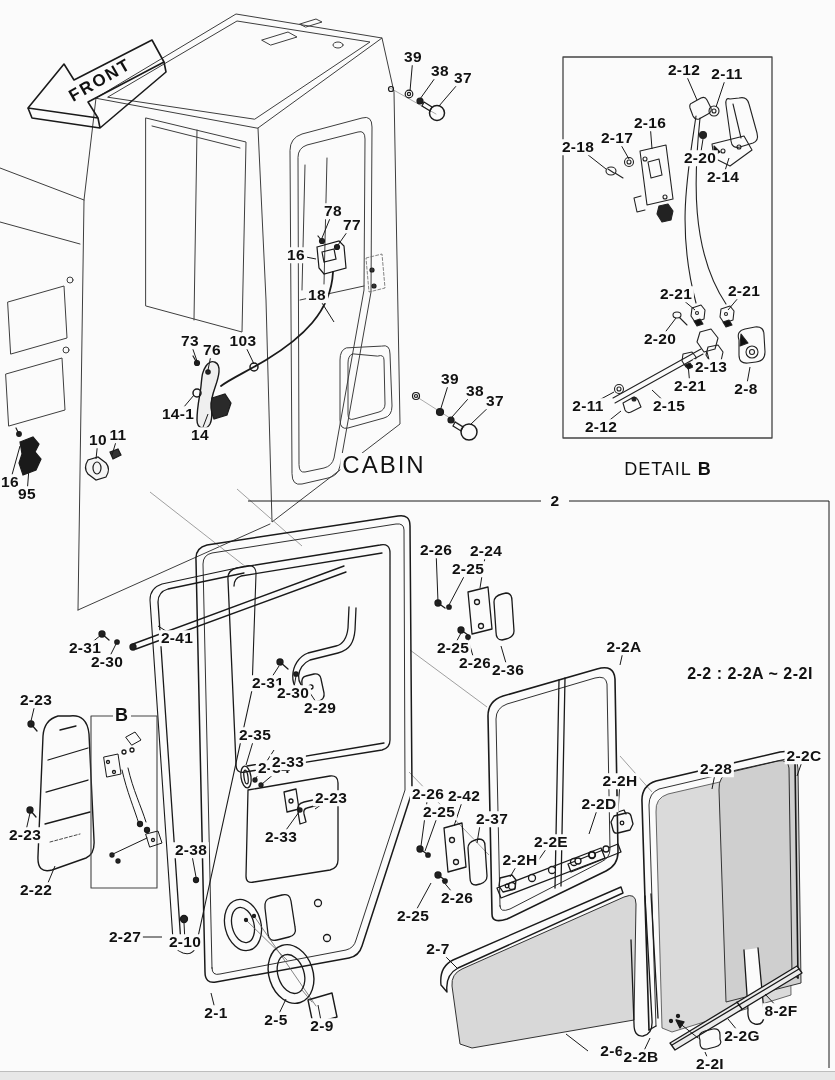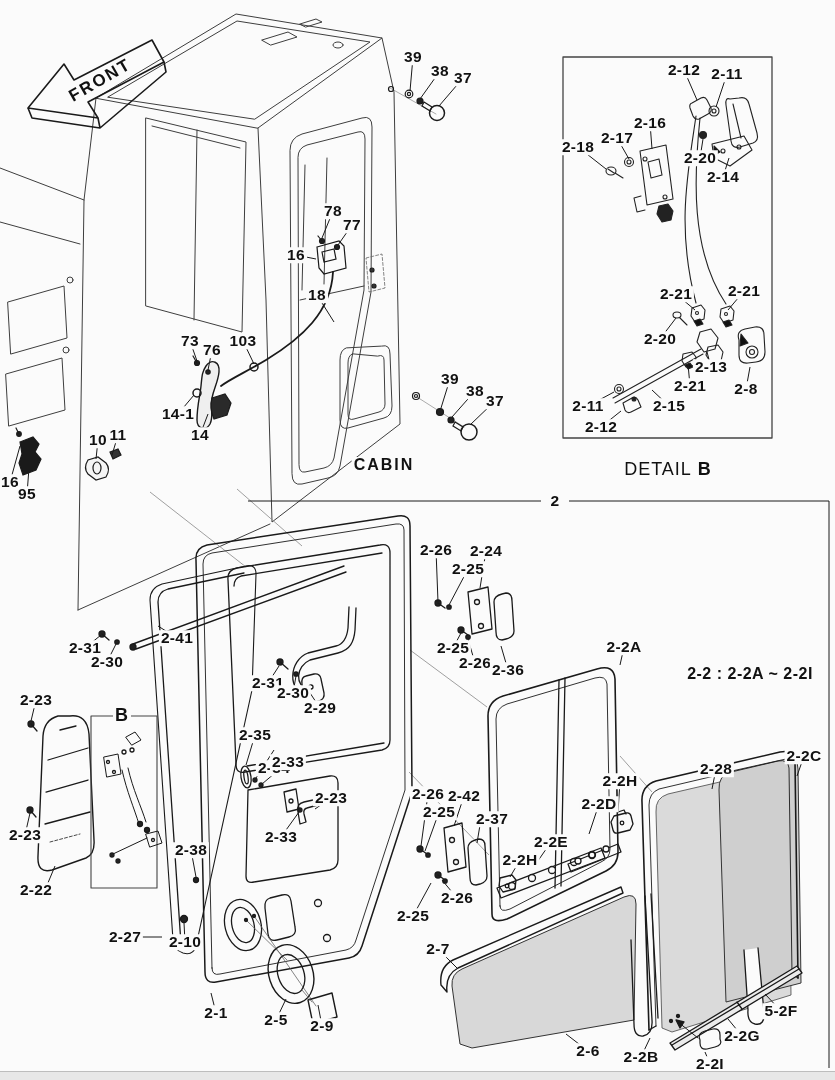--- a/index.html
+++ b/index.html
@@ -3,21 +3,21 @@
 <meta charset="utf-8">
 <style>
   html,body{margin:0;padding:0;background:#fbfbfb;}
   .stage{position:relative;width:835px;height:1080px;background:#fbfbfb;overflow:hidden;
          font-family:"Liberation Sans",sans-serif;}
   svg{position:absolute;left:0;top:0;}
   #labels{position:absolute;left:0;top:0;width:835px;height:1080px;}
   .lbl{position:absolute;transform:translate(-50%,-50%);white-space:nowrap;
        font:700 15.5px "Liberation Sans",sans-serif;color:#111;background:#fbfbfb;
        padding:0 2px;letter-spacing:.3px;line-height:1;}
-  .caption{font-weight:700;font-size:16px;letter-spacing:2px;}
+  .caption{font-weight:400;font-size:24px;letter-spacing:2px;}
   .caption2{font-weight:400;font-size:18px;letter-spacing:1px;}
   .capbold{font-weight:700;}
   .note{font-weight:700;font-size:16px;letter-spacing:.5px;background:transparent;}
   .front{transform:translate(-50%,-50%) rotate(-30deg);font-size:17px;letter-spacing:2px;background:transparent;}
   .leader{stroke:#1a1a1a;stroke-width:1;}
   .pageedge{position:absolute;left:0;bottom:0;width:835px;height:8px;background:#e7e7e7;border-top:1px solid #bdbdbd;}
 </style>
 </head>
 <body>
 
@@ -429,25 +429,25 @@
       <div class="lbl" style="left: 281px; top: 837px;">2-33</div>
       <div class="lbl" style="left: 25px; top: 835px;">2-23</div>
       <div class="lbl" style="left: 36px; top: 890px;">2-22</div>
       <div class="lbl" style="left: 191px; top: 850px;">2-38</div>
       <div class="lbl" style="left: 125px; top: 937px; text-align: right;">2-27</div>
       <div class="lbl" style="left: 185px; top: 942px;">2-10</div>
       <div class="lbl" style="left: 216px; top: 1013px;">2-1</div>
       <div class="lbl" style="left: 276px; top: 1020px;">2-5</div>
       <div class="lbl" style="left: 322px; top: 1026px;">2-9</div>
       <div class="lbl" style="left: 438px; top: 949px;">2-7</div>
-      <div class="lbl" style="left: 588px; top: 1051px;">2-6</div>
+      <div class="lbl" style="left: 612px; top: 1051px;">2-6</div>
       <div class="lbl" style="left: 641px; top: 1057px;">2-2B</div>
       <div class="lbl" style="left: 710px; top: 1064px;">2-2I</div>
       <div class="lbl" style="left: 742px; top: 1036px;">2-2G</div>
-      <div class="lbl" style="left: 781px; top: 1011px;">5-2F</div>
+      <div class="lbl" style="left: 781px; top: 1011px;">8-2F</div>
       <div class="lbl" style="left: 624px; top: 647px;">2-2A</div>
       <div class="lbl" style="left: 716px; top: 769px;">2-28</div>
       <div class="lbl" style="left: 804px; top: 756px;">2-2C</div>
       <div class="lbl" style="left: 620px; top: 781px;">2-2H</div>
       <div class="lbl" style="left: 599px; top: 804px;">2-2D</div>
       <div class="lbl" style="left: 551px; top: 842px;">2-2E</div>
       <div class="lbl" style="left: 520px; top: 860px;">2-2H</div>
       <div class="lbl" style="left: 428px; top: 794px;">2-26</div>
       <div class="lbl" style="left: 464px; top: 796px;">2-42</div>
       <div class="lbl" style="left: 439px; top: 812px;">2-25</div>

